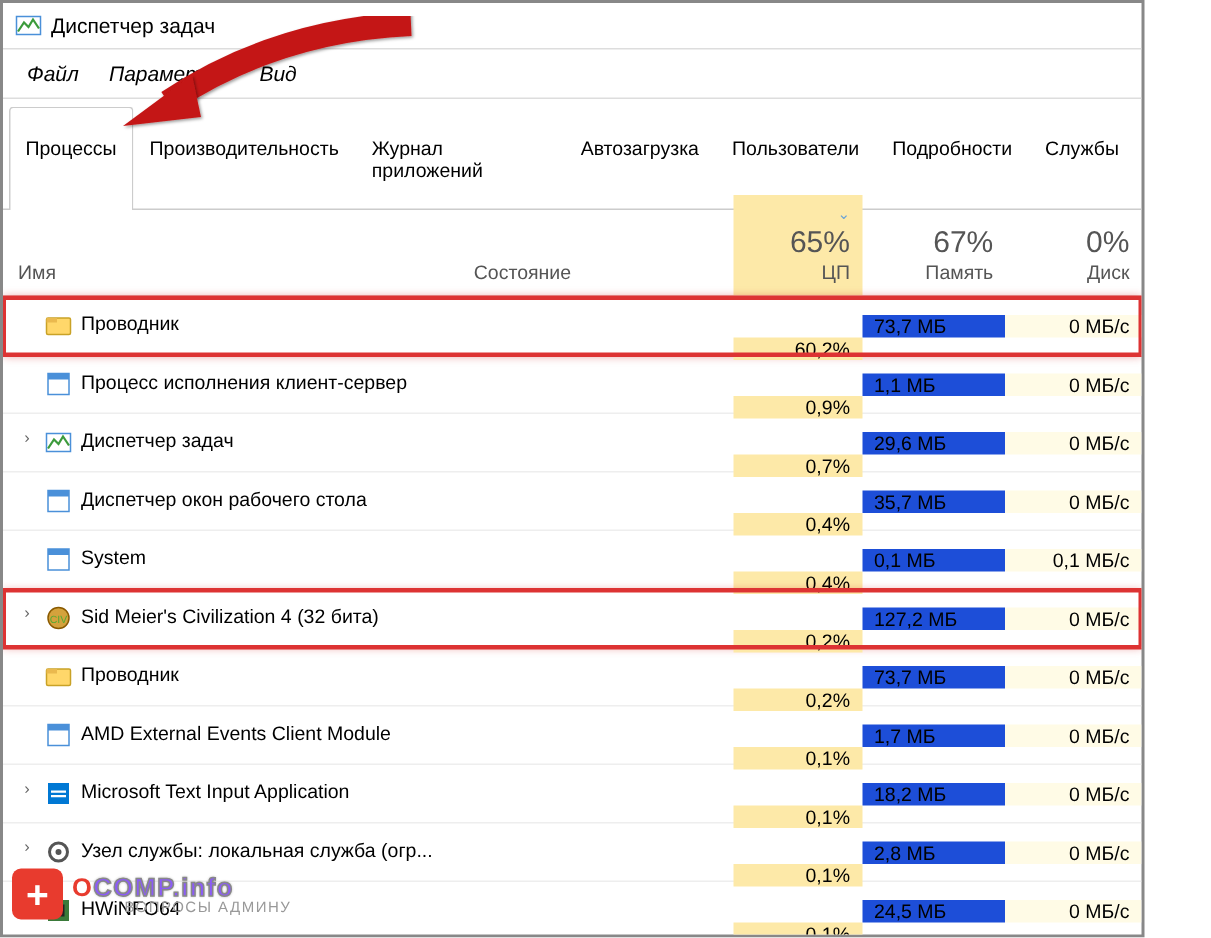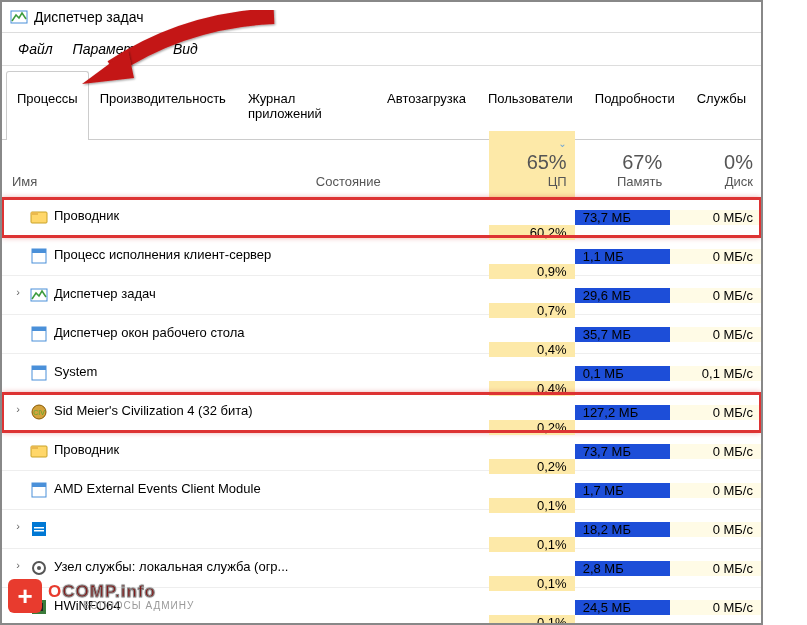--- a/index.html
+++ b/index.html
@@ -33,21 +33,21 @@
 .cell-mem { width: 100px; text-align: left; background: #1d4ed8; }
 .cell-disk { width: 95px; text-align: right; background: #fffbe6; }
 .chevron { width: 12px; color: #666; font-size: 11px; display:inline-block; text-align:center; }
 .proc-icon { width: 18px; height: 18px; flex-shrink: 0; display:flex; align-items:center; justify-content:center; }
 .row.highlighted { outline: 3px solid #d33; outline-offset: -2px; box-shadow: 0 0 6px rgba(200,0,0,.4); position: relative; z-index: 1; }
 .arrow-overlay { position: absolute; top: 8px; left: 62px; z-index: 5; pointer-events: none; }
 .watermark { position: absolute; left: 6px; bottom: 10px; z-index: 6; display:flex; align-items:center; gap:6px; }
 .watermark .plus { width:34px; height:34px; background:#e83b2e; border-radius:6px; color:#fff; font-size:26px; font-weight:bold; display:flex; align-items:center; justify-content:center; }
 .watermark .t1 { font-weight:bold; font-size:17px; letter-spacing:1px;}
 .watermark .t1 .o { color:#e83b2e; }
-.watermark .t1 .rest { color:#7f1d1d; -webkit-text-stroke: 1px #888; text-shadow:0 0 2px #888;text-align:center;}
+.watermark .t1 .rest { color:#8b5cf6; -webkit-text-stroke: 1px #888; text-shadow:0 0 2px #888;text-align:center;}
 .watermark .t2 { font-size:10px; color:#999; letter-spacing:1px; display:block; margin-top:-2px;padding-left:35px;}
 </style>
 </head>
 <body>
 
 <div class="window">
 
   <div class="titlebar">
     <span class="icon">
       <svg viewBox="0 0 18 18">
@@ -235,20 +235,21 @@
         <div class="row">
           <div class="cell cell-name">
             <span class="chevron">›</span>
             <span class="proc-icon">
               <svg viewBox="0 0 18 18">
                 <rect x="2" y="2" width="14" height="14" fill="#0078d4"></rect>
                 <rect x="4" y="7" width="10" height="1.5" fill="#fff"></rect>
                 <rect x="4" y="10" width="10" height="1.5" fill="#fff"></rect>
               </svg>
             </span>
+            <span>Microsoft Text Input Application</span>
           </div>
           <div class="cell cell-status"></div>
           <div class="cell cell-cpu">0,1%</div>
           <div class="cell cell-mem">18,2 МБ</div>
           <div class="cell cell-disk">0 МБ/с</div>
         </div>
         <div class="row">
           <div class="cell cell-name">
             <span class="chevron">›</span>
             <span class="proc-icon">

